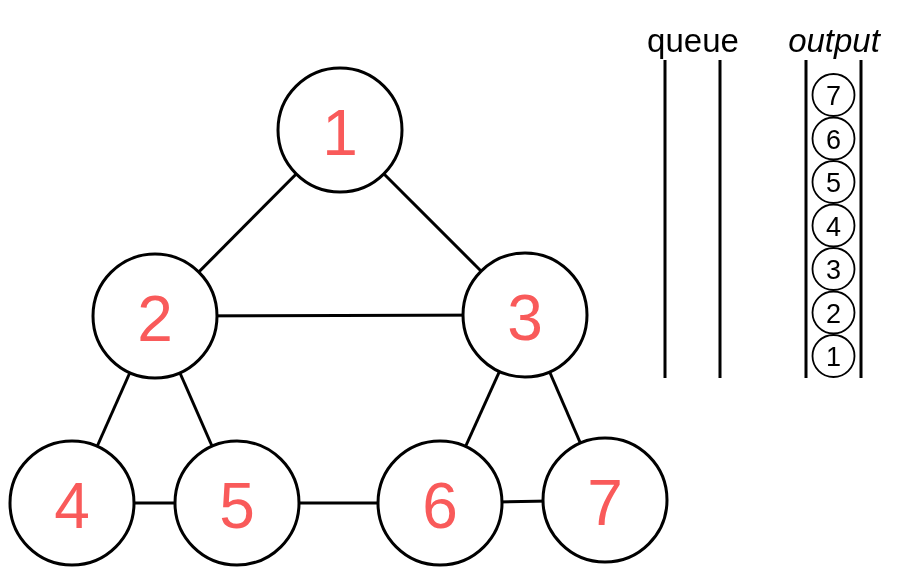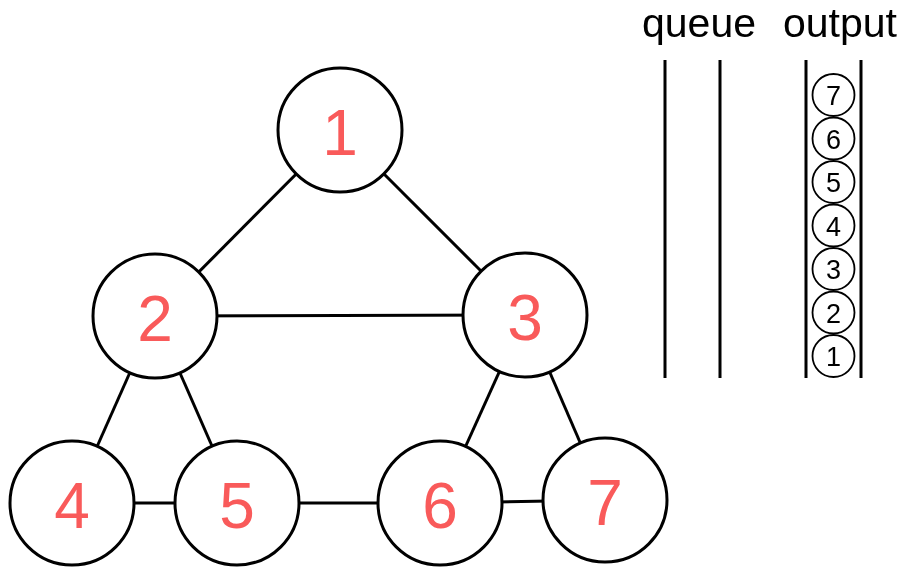--- a/index.html
+++ b/index.html
@@ -19,30 +19,29 @@
     position: absolute;
     left: 0;
     top: 0;
     display: block;
   }
   svg text {
     font-family: "Liberation Sans", sans-serif;
   }
   .col-label {
     position: absolute;
-    top: 2px;
+    top: 20px;
     transform: translateX(-50%);
-    font-size: 41px;
+    font-size: 33px;
     line-height: 42px;
     color: #000000;
     white-space: nowrap;
-    margin-left: 6px;
   }
   .queue-label { left: 693px; }
-  .output-label { left: 834px; }
+  .output-label { left: 834px; font-style: italic; }
 </style>
 </head>
 <body>
 
 <div class="canvas">
   <svg id="diagram-svg" width="898" height="578" viewBox="0 0 898 578">
       <line x1="340" y1="130" x2="155" y2="316" stroke="#000000" stroke-width="3"></line>
       <line x1="340" y1="130" x2="525" y2="315" stroke="#000000" stroke-width="3"></line>
       <line x1="155" y1="316" x2="525" y2="315" stroke="#000000" stroke-width="3"></line>
       <line x1="155" y1="316" x2="72" y2="503" stroke="#000000" stroke-width="3"></line>

